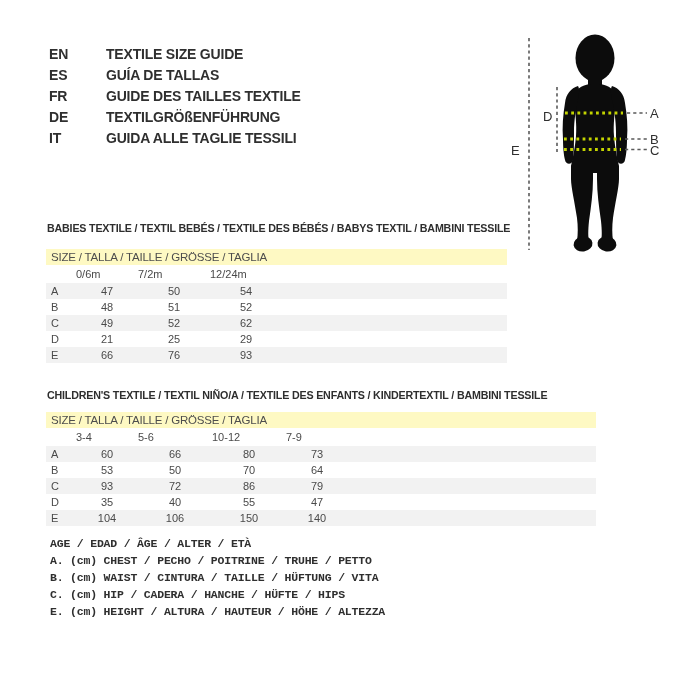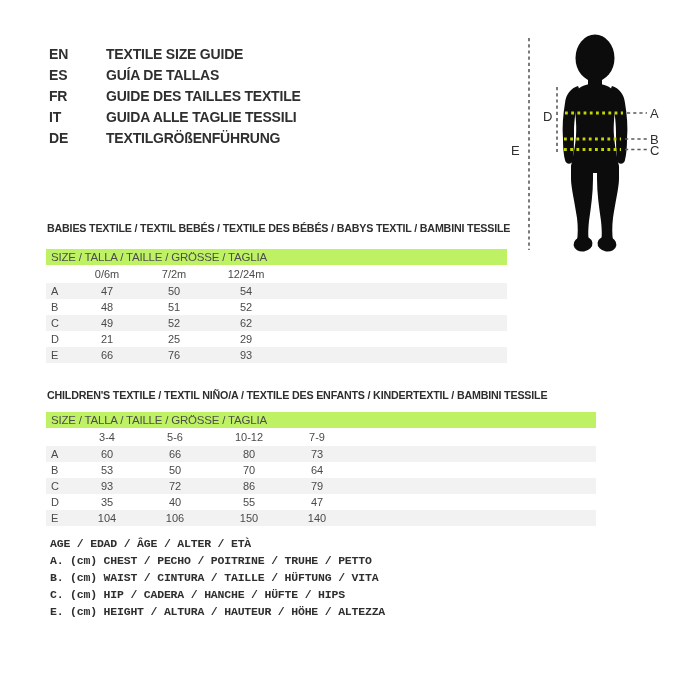--- a/index.html
+++ b/index.html
@@ -35,29 +35,29 @@
     transform: scaleX(0.93); transform-origin: 0 50%;
   }
   .babies-title { left: 47px; top: 222px; }
   .children-title { left: 47px; top: 389px; }
 
   
   .table-wrap { }
   .babies-wrap { left: 46px; top: 249px; width: 461px; }
   .children-wrap { left: 46px; top: 412px; width: 550px; }
   .size-bar {
-    height: 16px; line-height: 16px; background: #bef264;
+    height: 16px; line-height: 16px; background: #fef9c3;
     padding-left: 5px; font-size: 11.5px; color: #4d4d4d;
     letter-spacing: -0.2px; white-space: nowrap; overflow: hidden;
   }
   table.size-table {
     border-collapse: collapse; table-layout: fixed; width: 100%;
     font-size: 11px; color: #4a4a4a;
   }
-  table.size-table thead td { height: 18px; text-align: center; }
+  table.size-table thead td { height: 18px; text-align: left; }
   table.size-table tbody td { height: 16px; text-align: center; }
   table.size-table td.row-label { text-align: left; padding-left: 5px; }
   table.size-table tbody tr:nth-child(odd) { background: #f2f2f2; }
 
   
   .legend { left: 50px; top: 535px; font-family: Liberation Mono, monospace; }
   .legend-line {
     height: 17px; line-height: 17px; font-size: 11.5px; font-weight: 700;
     color: #2f2f2f; letter-spacing: -0.2px; white-space: nowrap;
   }
@@ -72,26 +72,26 @@
   </div>
   <div class="lang-row">
     <span class="lang-code">ES</span>
     <span class="lang-label">GUÍA DE TALLAS</span>
   </div>
   <div class="lang-row">
     <span class="lang-code">FR</span>
     <span class="lang-label">GUIDE DES TAILLES TEXTILE</span>
   </div>
   <div class="lang-row">
+    <span class="lang-code">DE</span>
+    <span class="lang-label">TEXTILGRÖßENFÜHRUNG</span>
+  </div>
+  <div class="lang-row">
     <span class="lang-code">IT</span>
     <span class="lang-label">GUIDA ALLE TAGLIE TESSILI</span>
-  </div>
-  <div class="lang-row">
-    <span class="lang-code">DE</span>
-    <span class="lang-label">TEXTILGRÖßENFÜHRUNG</span>
   </div>
 </div>
 
 <svg class="abs figure" viewBox="0 0 200 235" xmlns="http://www.w3.org/2000/svg">
 
   <line x1="44" y1="13" x2="44" y2="225" stroke="#5a5a5a" stroke-width="1.6" stroke-dasharray="3.2 3"></line>
 
   <line x1="72" y1="62" x2="72" y2="127" stroke="#5a5a5a" stroke-width="1.6" stroke-dasharray="3.2 3"></line>
 
   <g fill="#0c0c0c">

